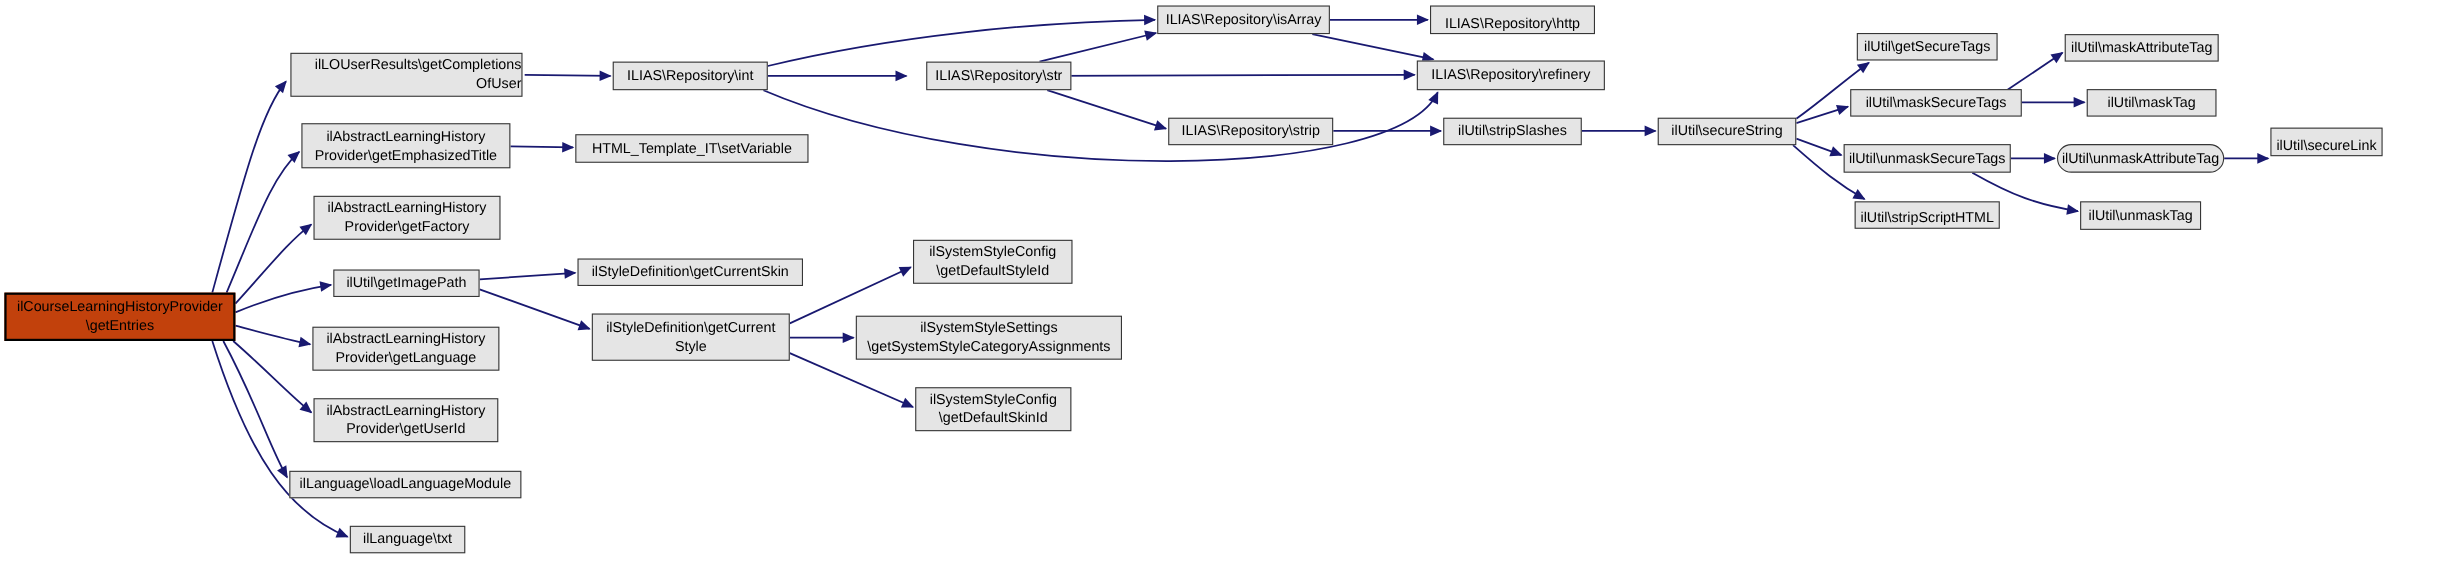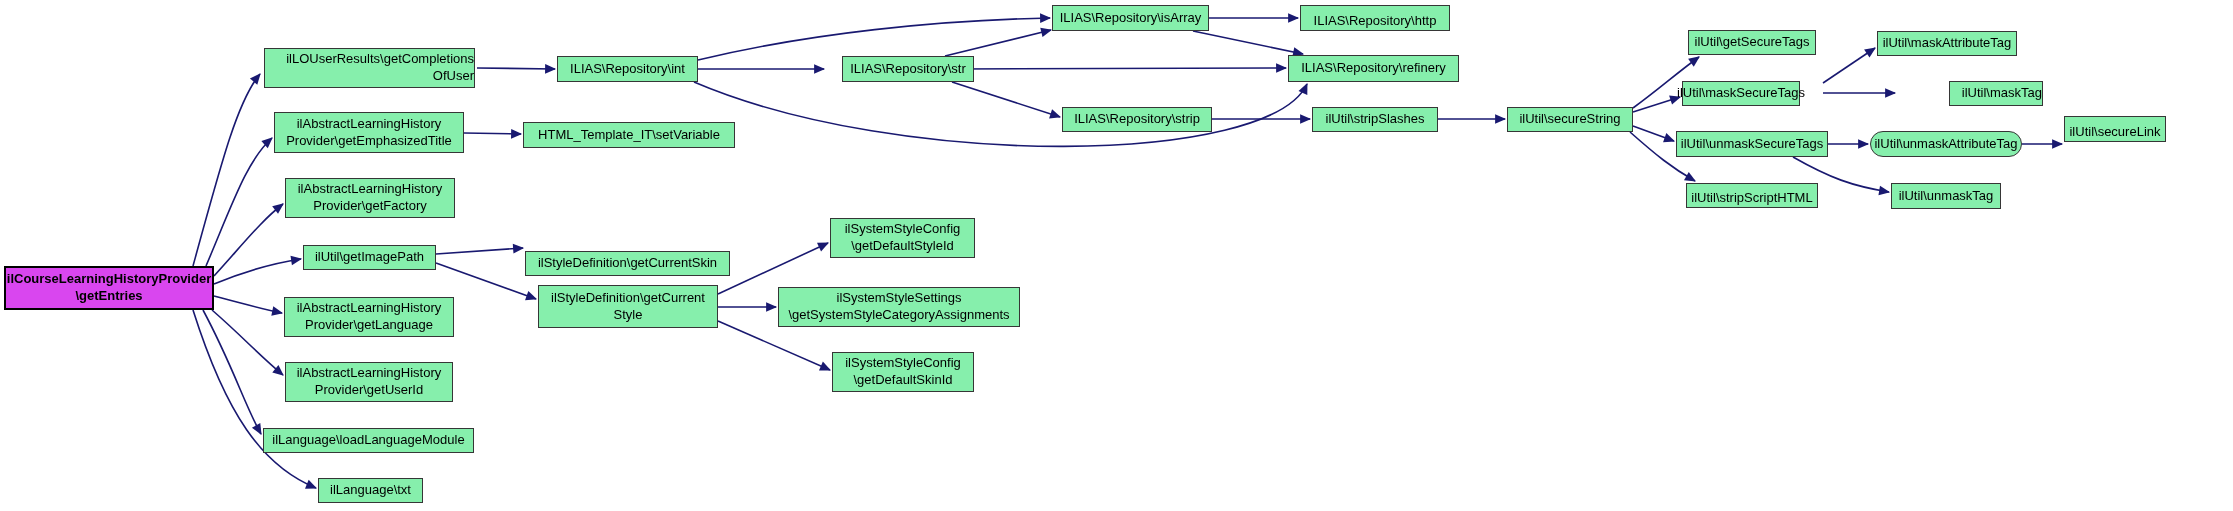--- a/index.html
+++ b/index.html
@@ -18,37 +18,36 @@
   #edge-layer {
     position: absolute;
     left: 0;
     top: 0;
     width: 2233px;
     height: 511px;
   }
   .node {
     position: absolute;
     box-sizing: border-box;
-    background: #86efac;
+    background: #e5e5e5;
     border: 1px solid #363636;
     display: flex;
     flex-direction: column;
     align-items: center;
     justify-content: center;
     text-align: center;
     color: #000000;
     font-size: 13px;
     line-height: 1.3;
     white-space: nowrap;
     cursor: pointer;
   }
   .node.root {
-    background: #d946ef;
+    background: #c2410c;
     border: 2px solid #000000;
-    font-weight: bold;
   }
   .edge {
     fill: none;
     stroke: #191970;
     stroke-width: 1.6;
   }
 </style>
 </head>
 <body>
 
@@ -129,21 +128,21 @@
       </div>
       <div class="node" style="left: 318px; top: 478px; width: 105px; height: 25px;">
         <span>ilLanguage\txt</span>
       </div>
       <div class="node" style="left: 557px; top: 56px; width: 141px; height: 26px;">
         <span>ILIAS\Repository\int</span>
       </div>
       <div class="node" style="left: 523px; top: 122px; width: 212px; height: 26px;">
         <span>HTML_Template_IT\setVariable</span>
       </div>
-      <div class="node" style="left: 525px; top: 235px; width: 205px; height: 25px; margin-top: 16px;">
+      <div class="node" style="left: 525px; top: 235px; width: 205px; height: 25px;">
         <span>ilStyleDefinition\getCurrentSkin</span>
       </div>
       <div class="node" style="left: 538px; top: 285px; width: 180px; height: 43px;">
         <span>ilStyleDefinition\getCurrent</span>
         <span>Style</span>
       </div>
       <div class="node" style="left: 826px; top: 56px; width: 132px; height: 26px; margin-left: 16px;">
         <span>ILIAS\Repository\str</span>
       </div>
       <div class="node" style="left: 1052px; top: 5px; width: 157px; height: 26px;">
@@ -160,27 +159,27 @@
       </div>
       <div class="node" style="left: 1312px; top: 107px; width: 126px; height: 25px;">
         <span>ilUtil\stripSlashes</span>
       </div>
       <div class="node" style="left: 1507px; top: 107px; width: 126px; height: 25px;">
         <span>ilUtil\secureString</span>
       </div>
       <div class="node" style="left: 1688px; top: 30px; width: 128px; height: 25px;">
         <span>ilUtil\getSecureTags</span>
       </div>
-      <div class="node" style="left: 1682px; top: 81px; width: 118px; height: 25px;">
+      <div class="node" style="left: 1682px; top: 81px; width: 156px; height: 25px;">
         <span>ilUtil\maskSecureTags</span>
       </div>
       <div class="node" style="left: 1877px; top: 31px; width: 140px; height: 25px;">
         <span>ilUtil\maskAttributeTag</span>
       </div>
-      <div class="node" style="left: 1949px; top: 81px; width: 94px; height: 25px; align-items: flex-end;">
+      <div class="node" style="left: 1897px; top: 81px; width: 118px; height: 25px;">
         <span>ilUtil\maskTag</span>
       </div>
       <div class="node" style="left: 1676px; top: 131px; width: 152px; height: 26px;">
         <span>ilUtil\unmaskSecureTags</span>
       </div>
       <div class="node" style="left: 1870px; top: 131px; width: 152px; height: 26px; border-radius: 13px;">
         <span>ilUtil\unmaskAttributeTag</span>
       </div>
       <div class="node" style="left: 2064px; top: 116px; width: 102px; height: 26px; justify-content: flex-end;">
         <span>ilUtil\secureLink</span>

